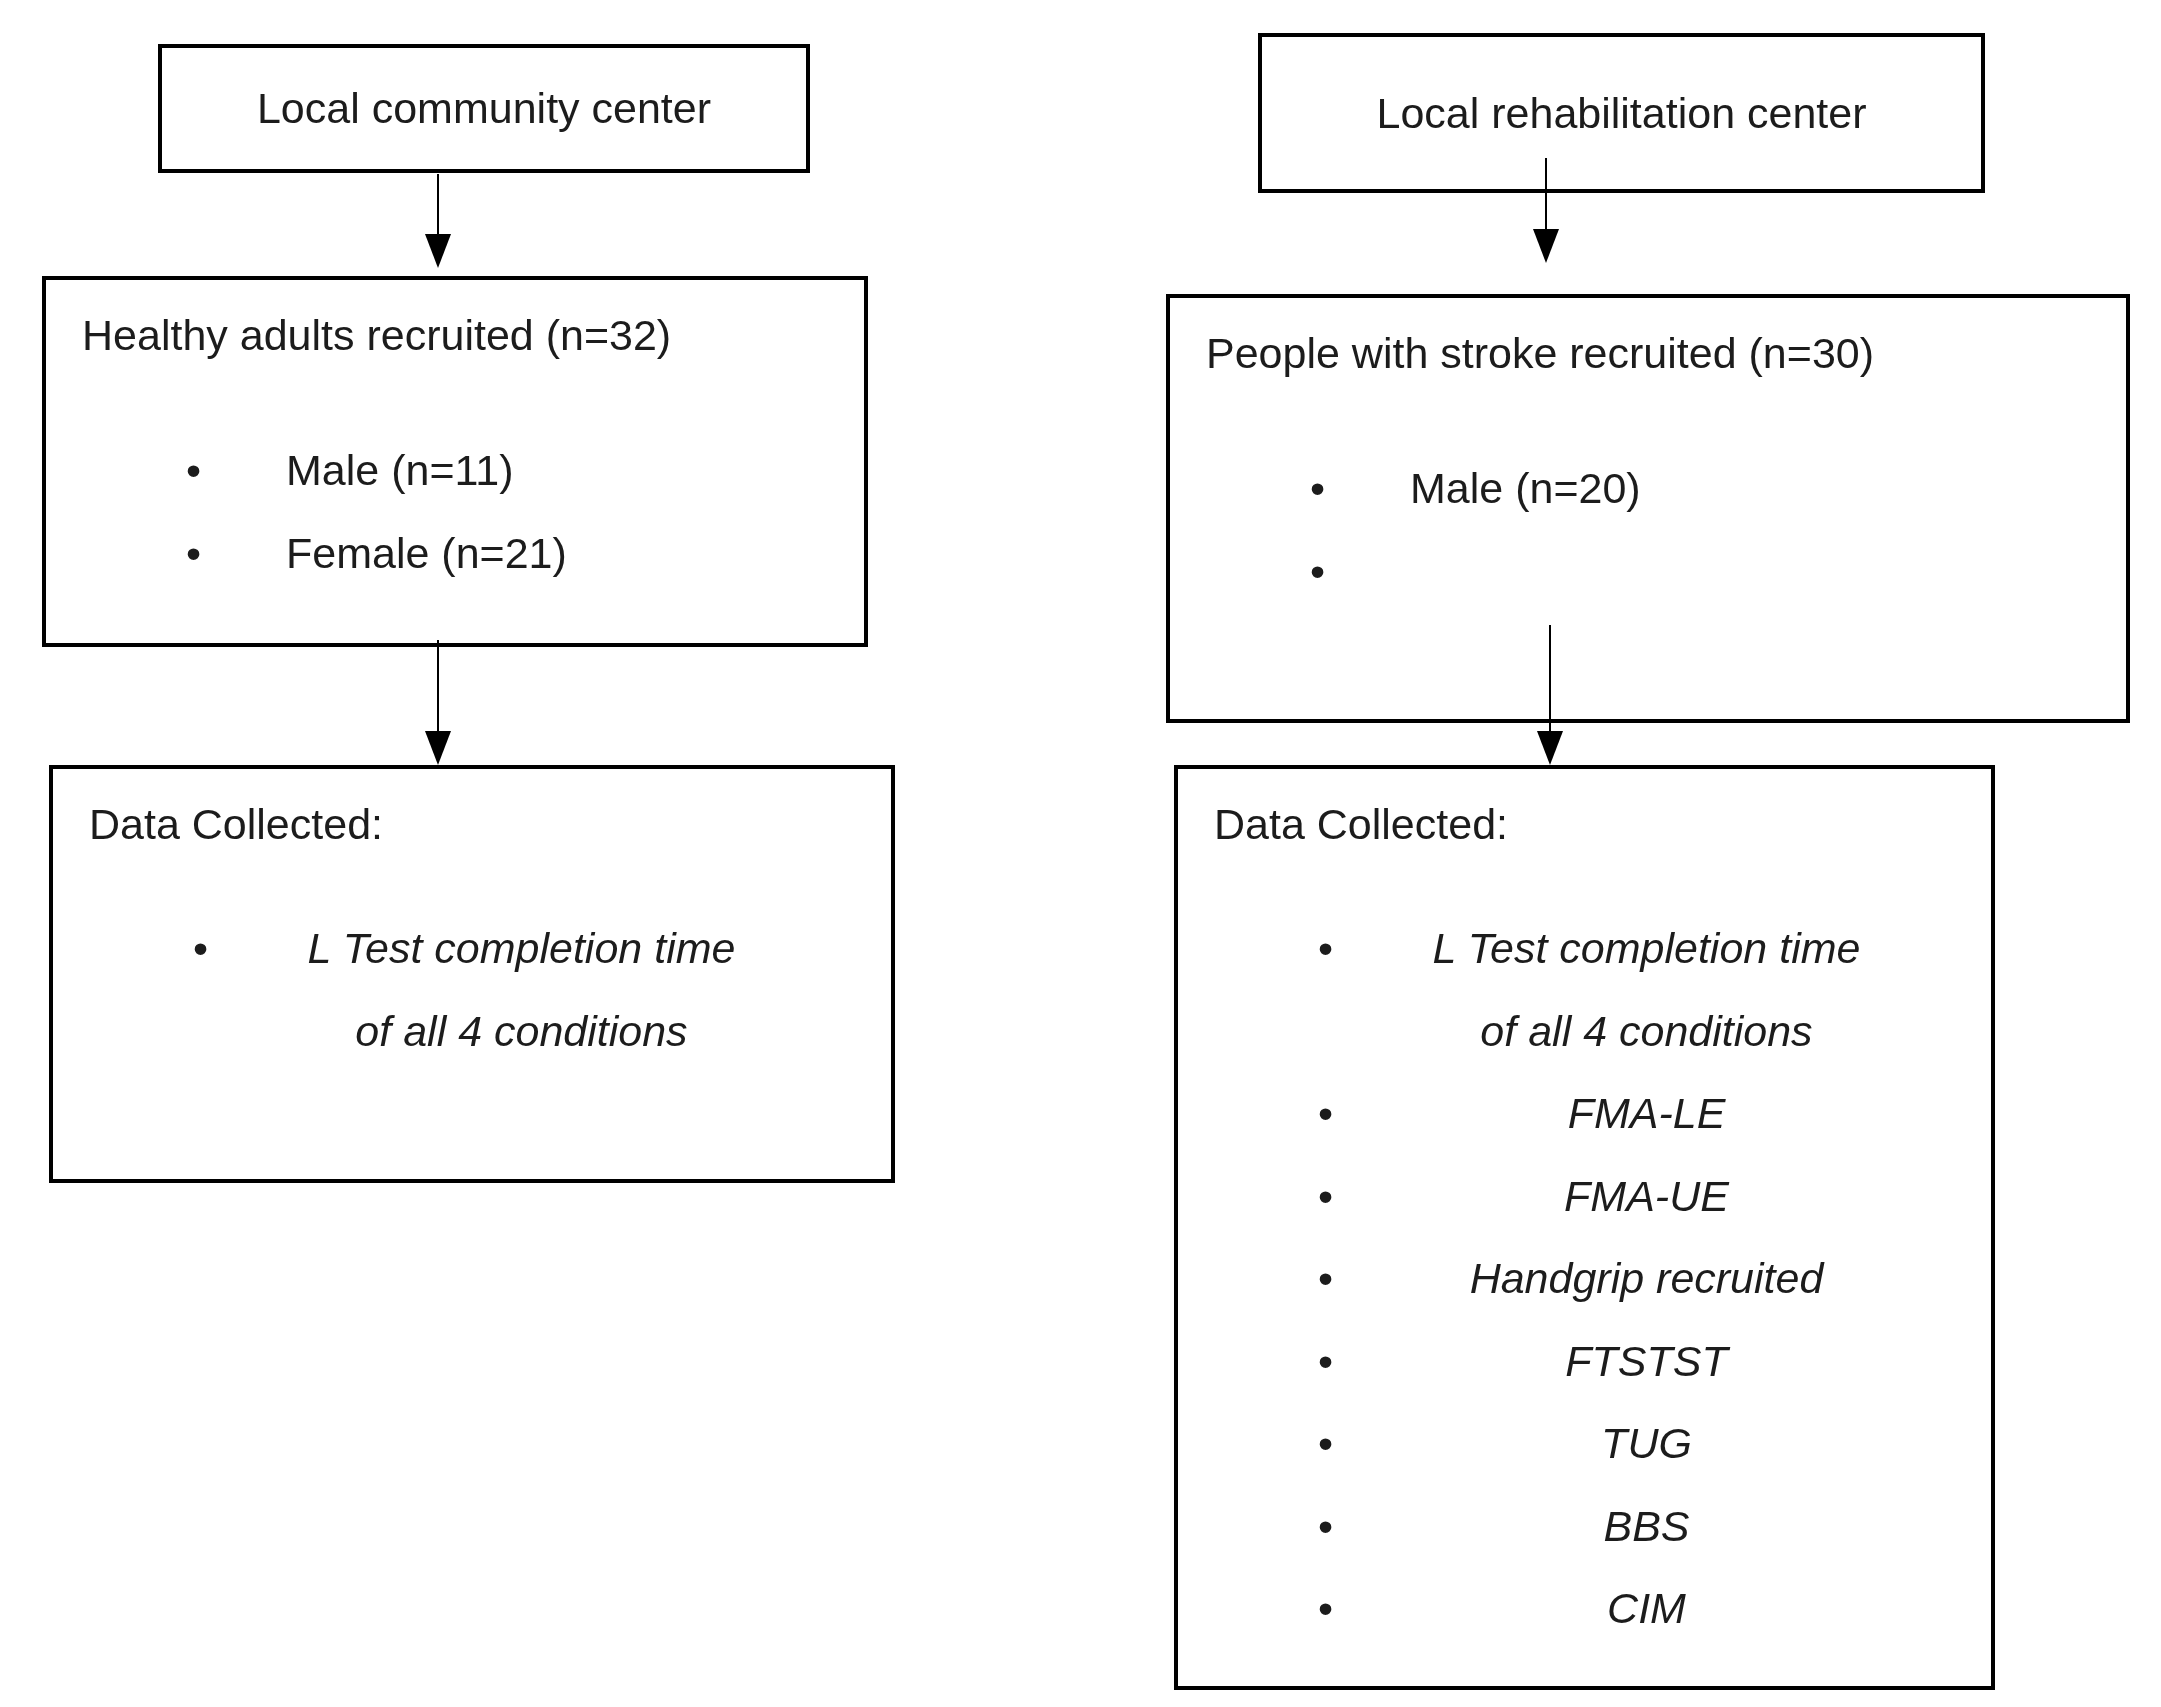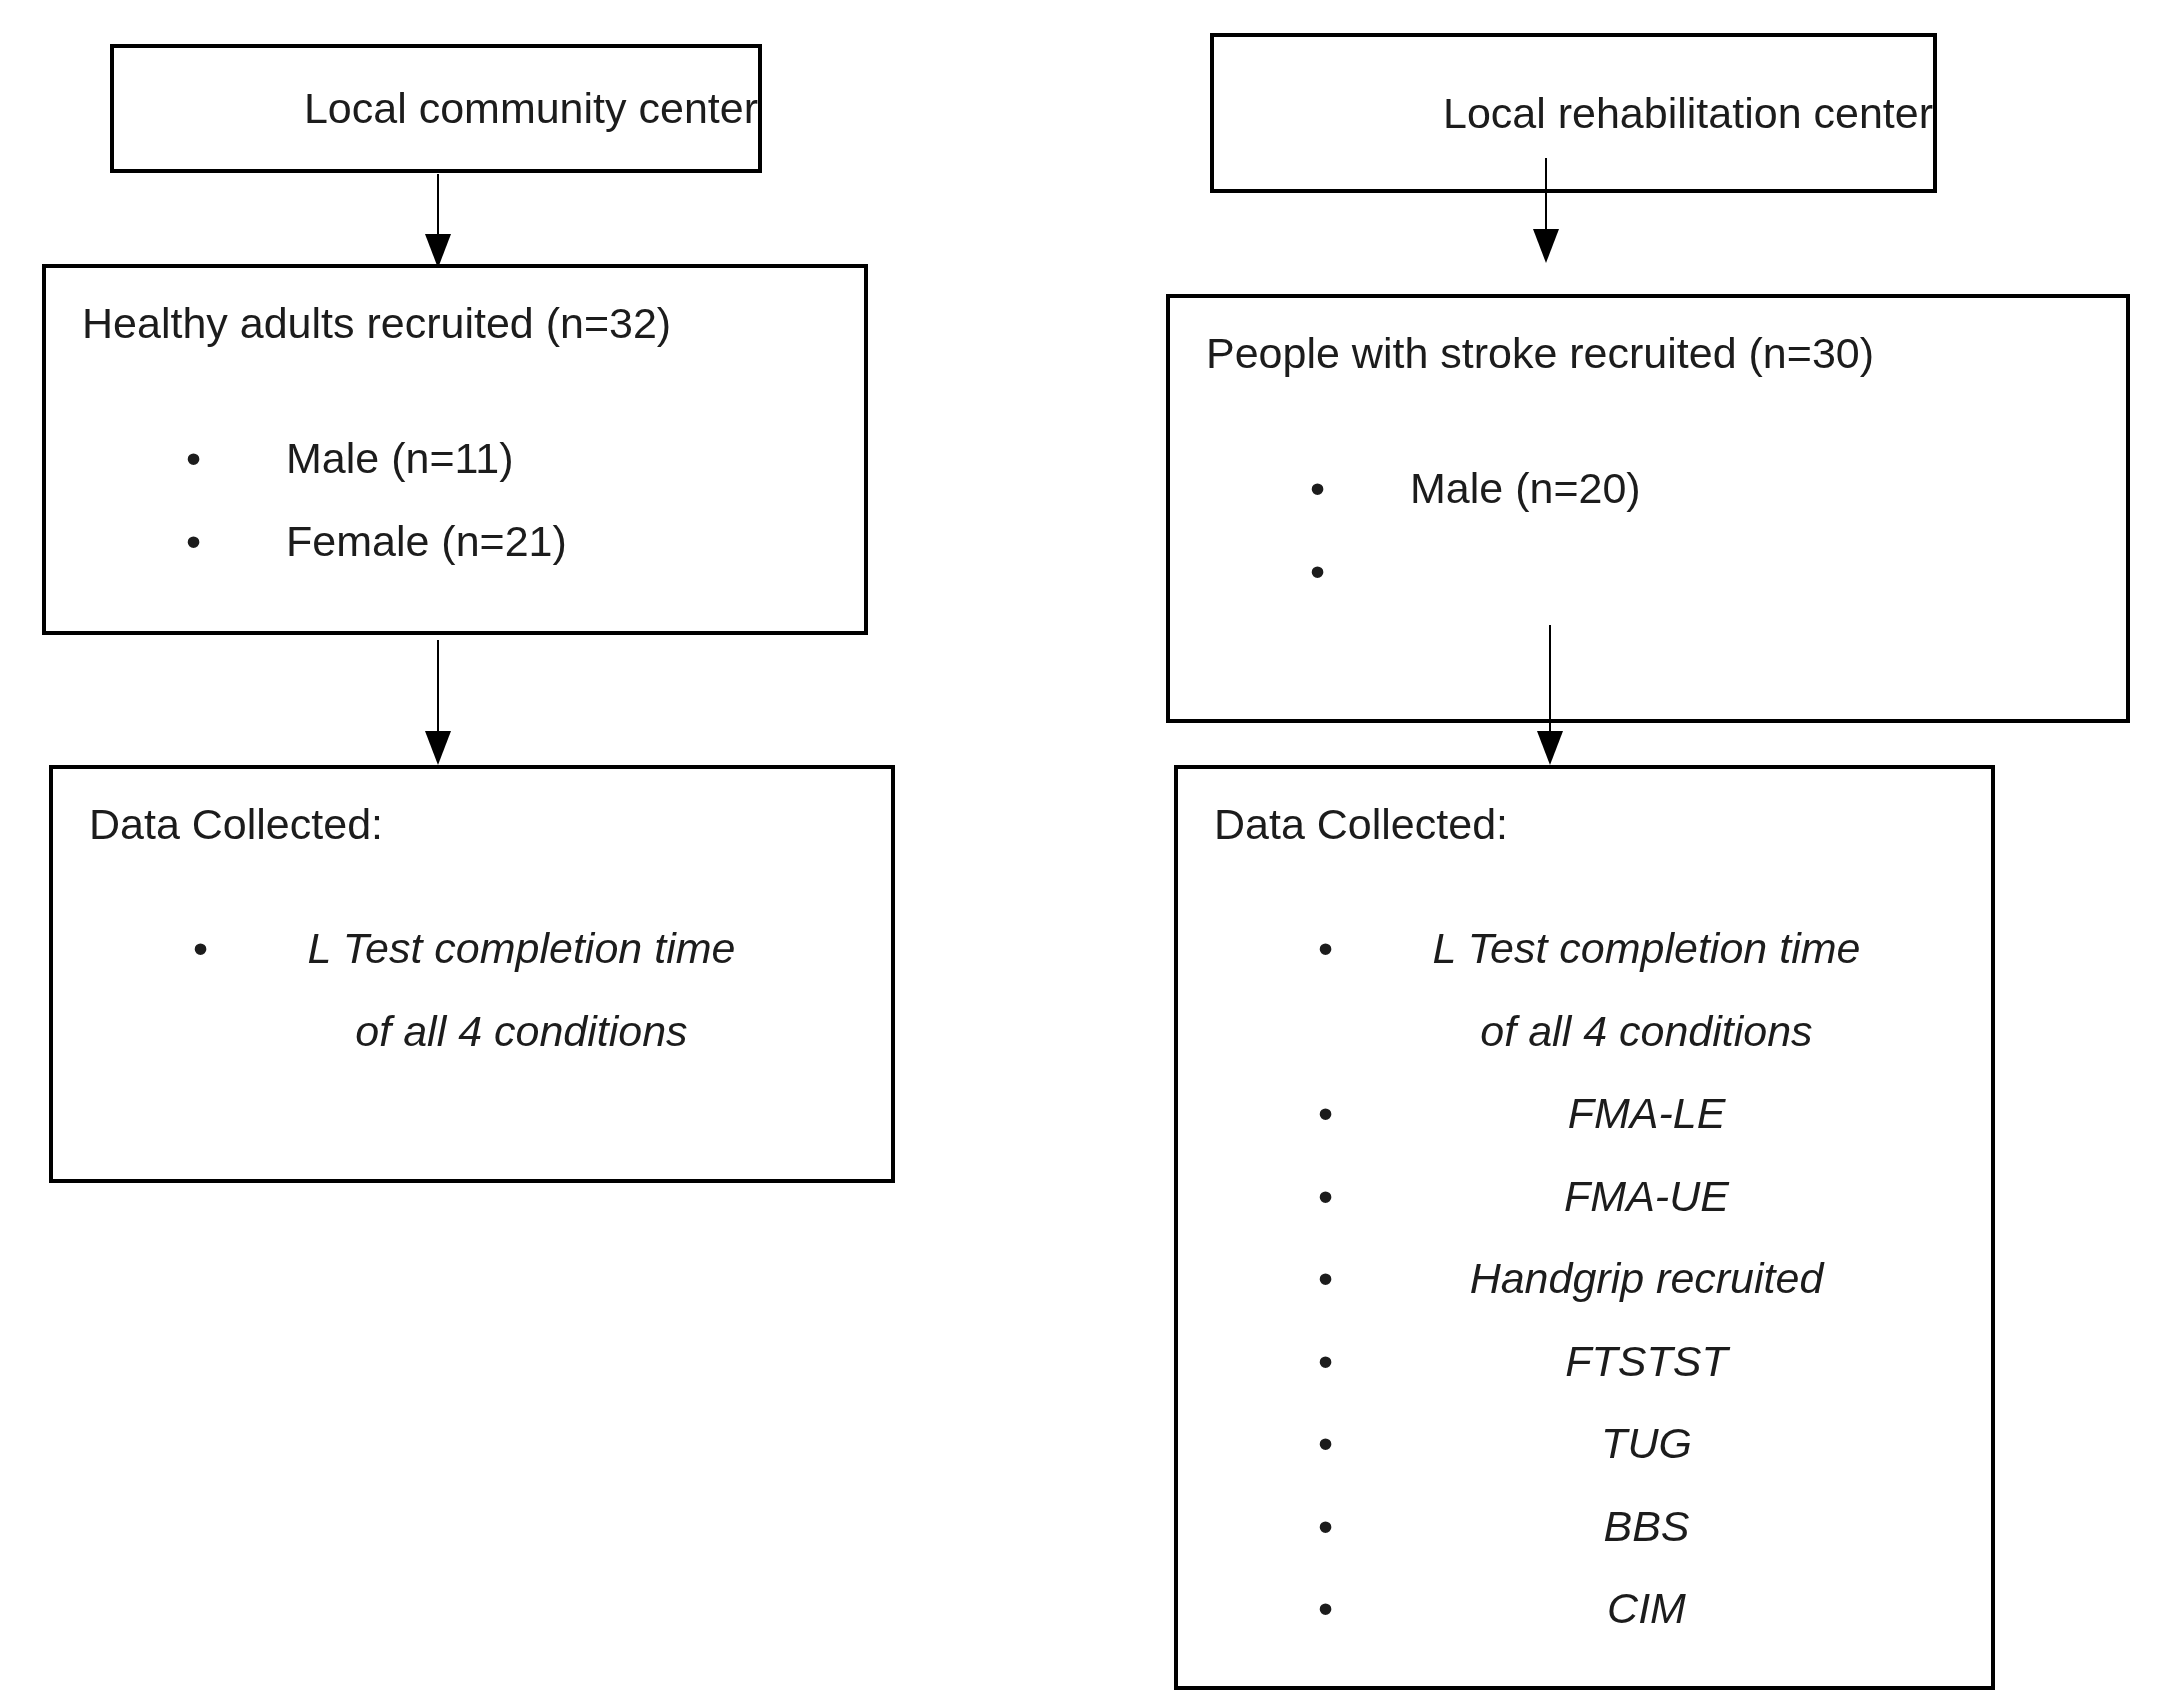--- a/index.html
+++ b/index.html
@@ -20,22 +20,23 @@
   }
   .box {
     position: absolute;
     border: 4.4px solid #000000;
     background: #ffffff;
     box-sizing: border-box;
   }
   .label-box {
     display: flex;
     align-items: center;
-    justify-content: flex-end;
+    justify-content: center;
     font-size: 43px;
+    margin-left: 48px;
   }
   .panel {
     padding: 26px 19px 0 36px;
     font-size: 43px;
   }
   .panel-heading {
     margin: 0;
     font-size: 43px;
     font-weight: normal;
     line-height: 1.35;
@@ -73,21 +74,21 @@
   .arrow .head {
     width: 0;
     height: 0;
     border-left: 13px solid transparent;
     border-right: 13px solid transparent;
     border-top: 34px solid #000000;
   }
   
   #box-left-source  { left: 110px;  top: 44px;   width: 652px; height: 129px; }
   #box-right-source { left: 1210px; top: 33px;   width: 727px; height: 160px; }
-  #box-left-recruit { left: 42px;   top: 264px;  width: 826px; height: 371px; }
+  #box-left-recruit { left: 42px;   top: 276px;  width: 826px; height: 371px; }
   #box-right-recruit{ left: 1166px; top: 263px;  width: 964px; height: 429px; margin-top: 31px; }
   #box-left-data    { left: 49px;   top: 765px; width: 846px; height: 418px; }
   #box-right-data   { left: 1174px; top: 765px; width: 821px; height: 925px; }
   #arrow-left-1  { left: 424px;  top: 174px;  height: 94px; }
   #arrow-right-1 { left: 1532px; top: 158px;  height: 105px; }
   #arrow-left-2  { left: 424px;  top: 640px; height: 125px; }
   #arrow-right-2 { left: 1536px; top: 625px;  height: 140px; }
 </style>
 </head>
 <body>

